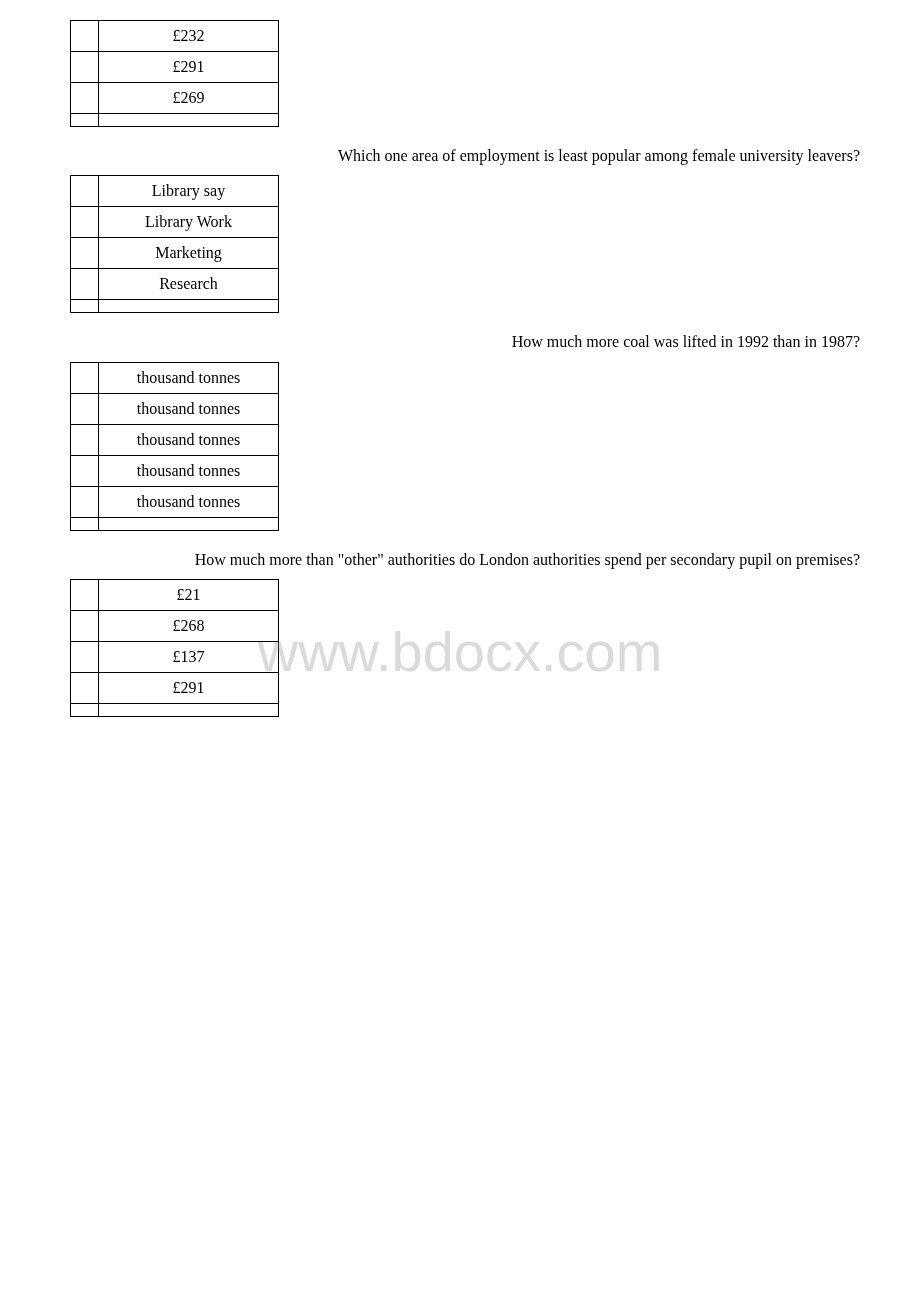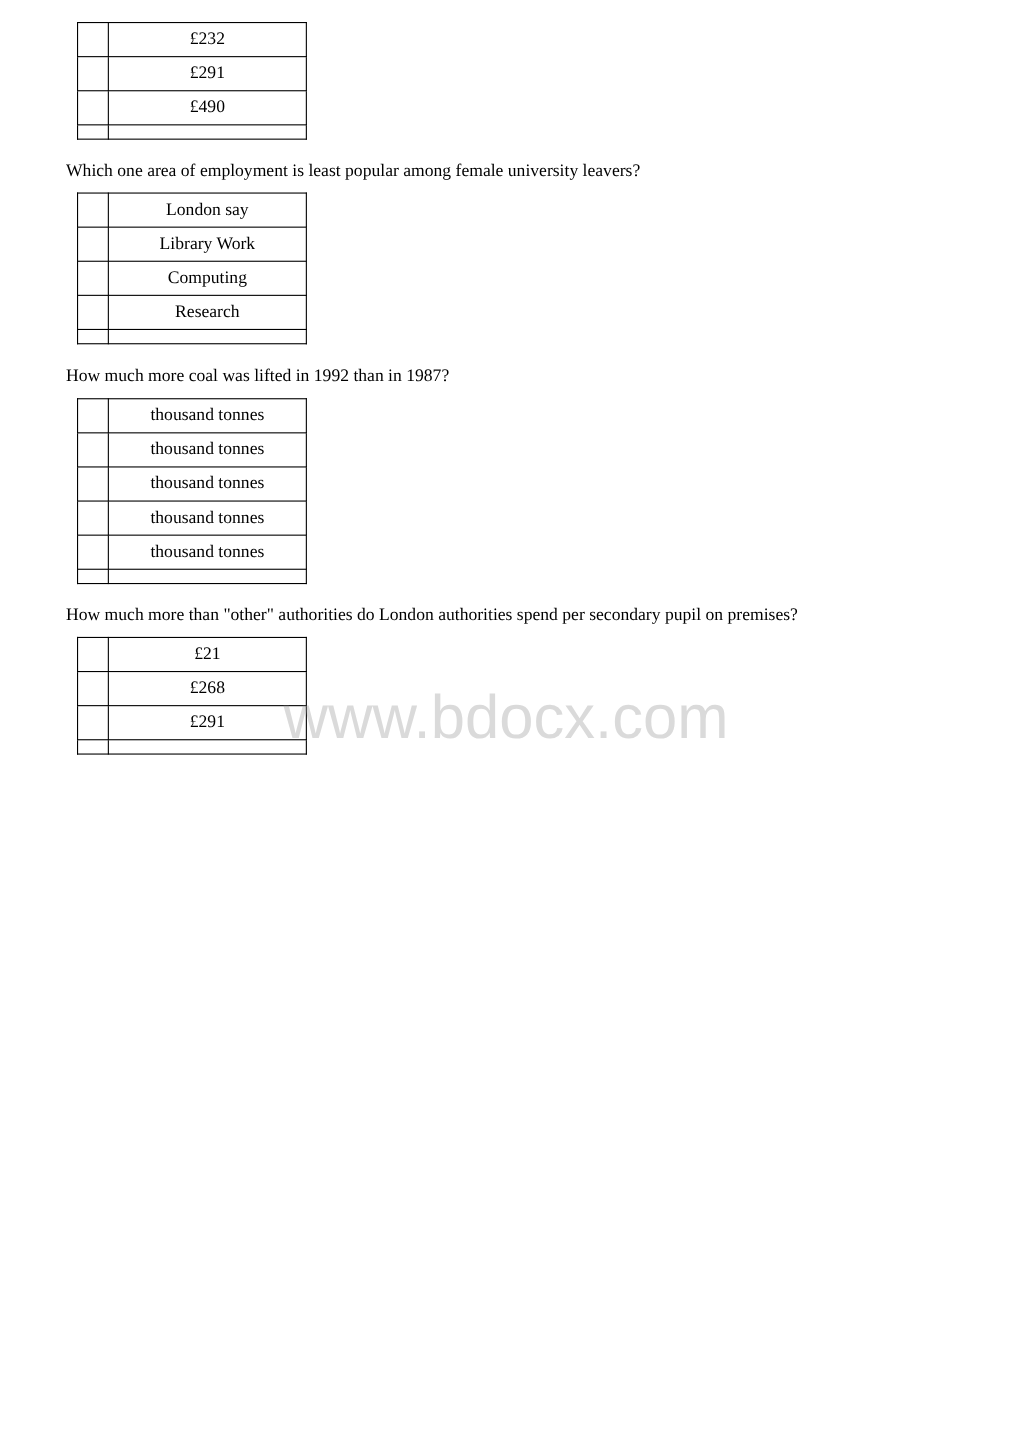--- a/index.html
+++ b/index.html
@@ -14,20 +14,21 @@
       background: #ffffff;
       font-family: Times New Roman, serif;
       font-size: 16px;
       color: #000000;
       padding: 20px 60px;
     }
 
     .question-text {
       margin: 18px 0 8px 0;
       line-height: 1.4;
+      text-align: right;
     }
 
     .answer-table {
       border-collapse: collapse;
       margin-left: 10px;
     }
 
     .answer-table td {
       border: 1px solid #000;
       padding: 6px 28px;
@@ -74,45 +75,45 @@
         <tr>
           <td class="radio-cell"></td>
           <td class="text-cell">£232</td>
         </tr>
         <tr>
           <td class="radio-cell"></td>
           <td class="text-cell">£291</td>
         </tr>
         <tr>
           <td class="radio-cell"></td>
-          <td class="text-cell">£490</td>
+          <td class="text-cell">£269</td>
         </tr>
         <tr>
           <td class="radio-cell"></td>
           <td class="text-cell"></td>
         </tr>
       </tbody>
   </table>
 </div>
 
 <div class="section">
   <p class="question-text">Which one area of employment is least popular among female university leavers?</p>
   <table class="answer-table">
     <tbody id="tbody-section2">
         <tr>
           <td class="radio-cell"></td>
-          <td class="text-cell">London say</td>
+          <td class="text-cell">Library say</td>
         </tr>
         <tr>
           <td class="radio-cell"></td>
           <td class="text-cell">Library Work</td>
         </tr>
         <tr>
           <td class="radio-cell"></td>
-          <td class="text-cell">Computing</td>
+          <td class="text-cell">Marketing</td>
         </tr>
         <tr>
           <td class="radio-cell"></td>
           <td class="text-cell">Research</td>
         </tr>
         <tr>
           <td class="radio-cell"></td>
           <td class="text-cell"></td>
         </tr>
       </tbody>
@@ -158,20 +159,24 @@
         <tr>
           <td class="radio-cell"></td>
           <td class="text-cell">£21</td>
         </tr>
         <tr>
           <td class="radio-cell"></td>
           <td class="text-cell">£268</td>
         </tr>
         <tr>
           <td class="radio-cell"></td>
+          <td class="text-cell">£137</td>
+        </tr>
+        <tr>
+          <td class="radio-cell"></td>
           <td class="text-cell">£291</td>
         </tr>
         <tr>
           <td class="radio-cell"></td>
           <td class="text-cell"></td>
         </tr>
       </tbody>
   </table>
 </div>
 

